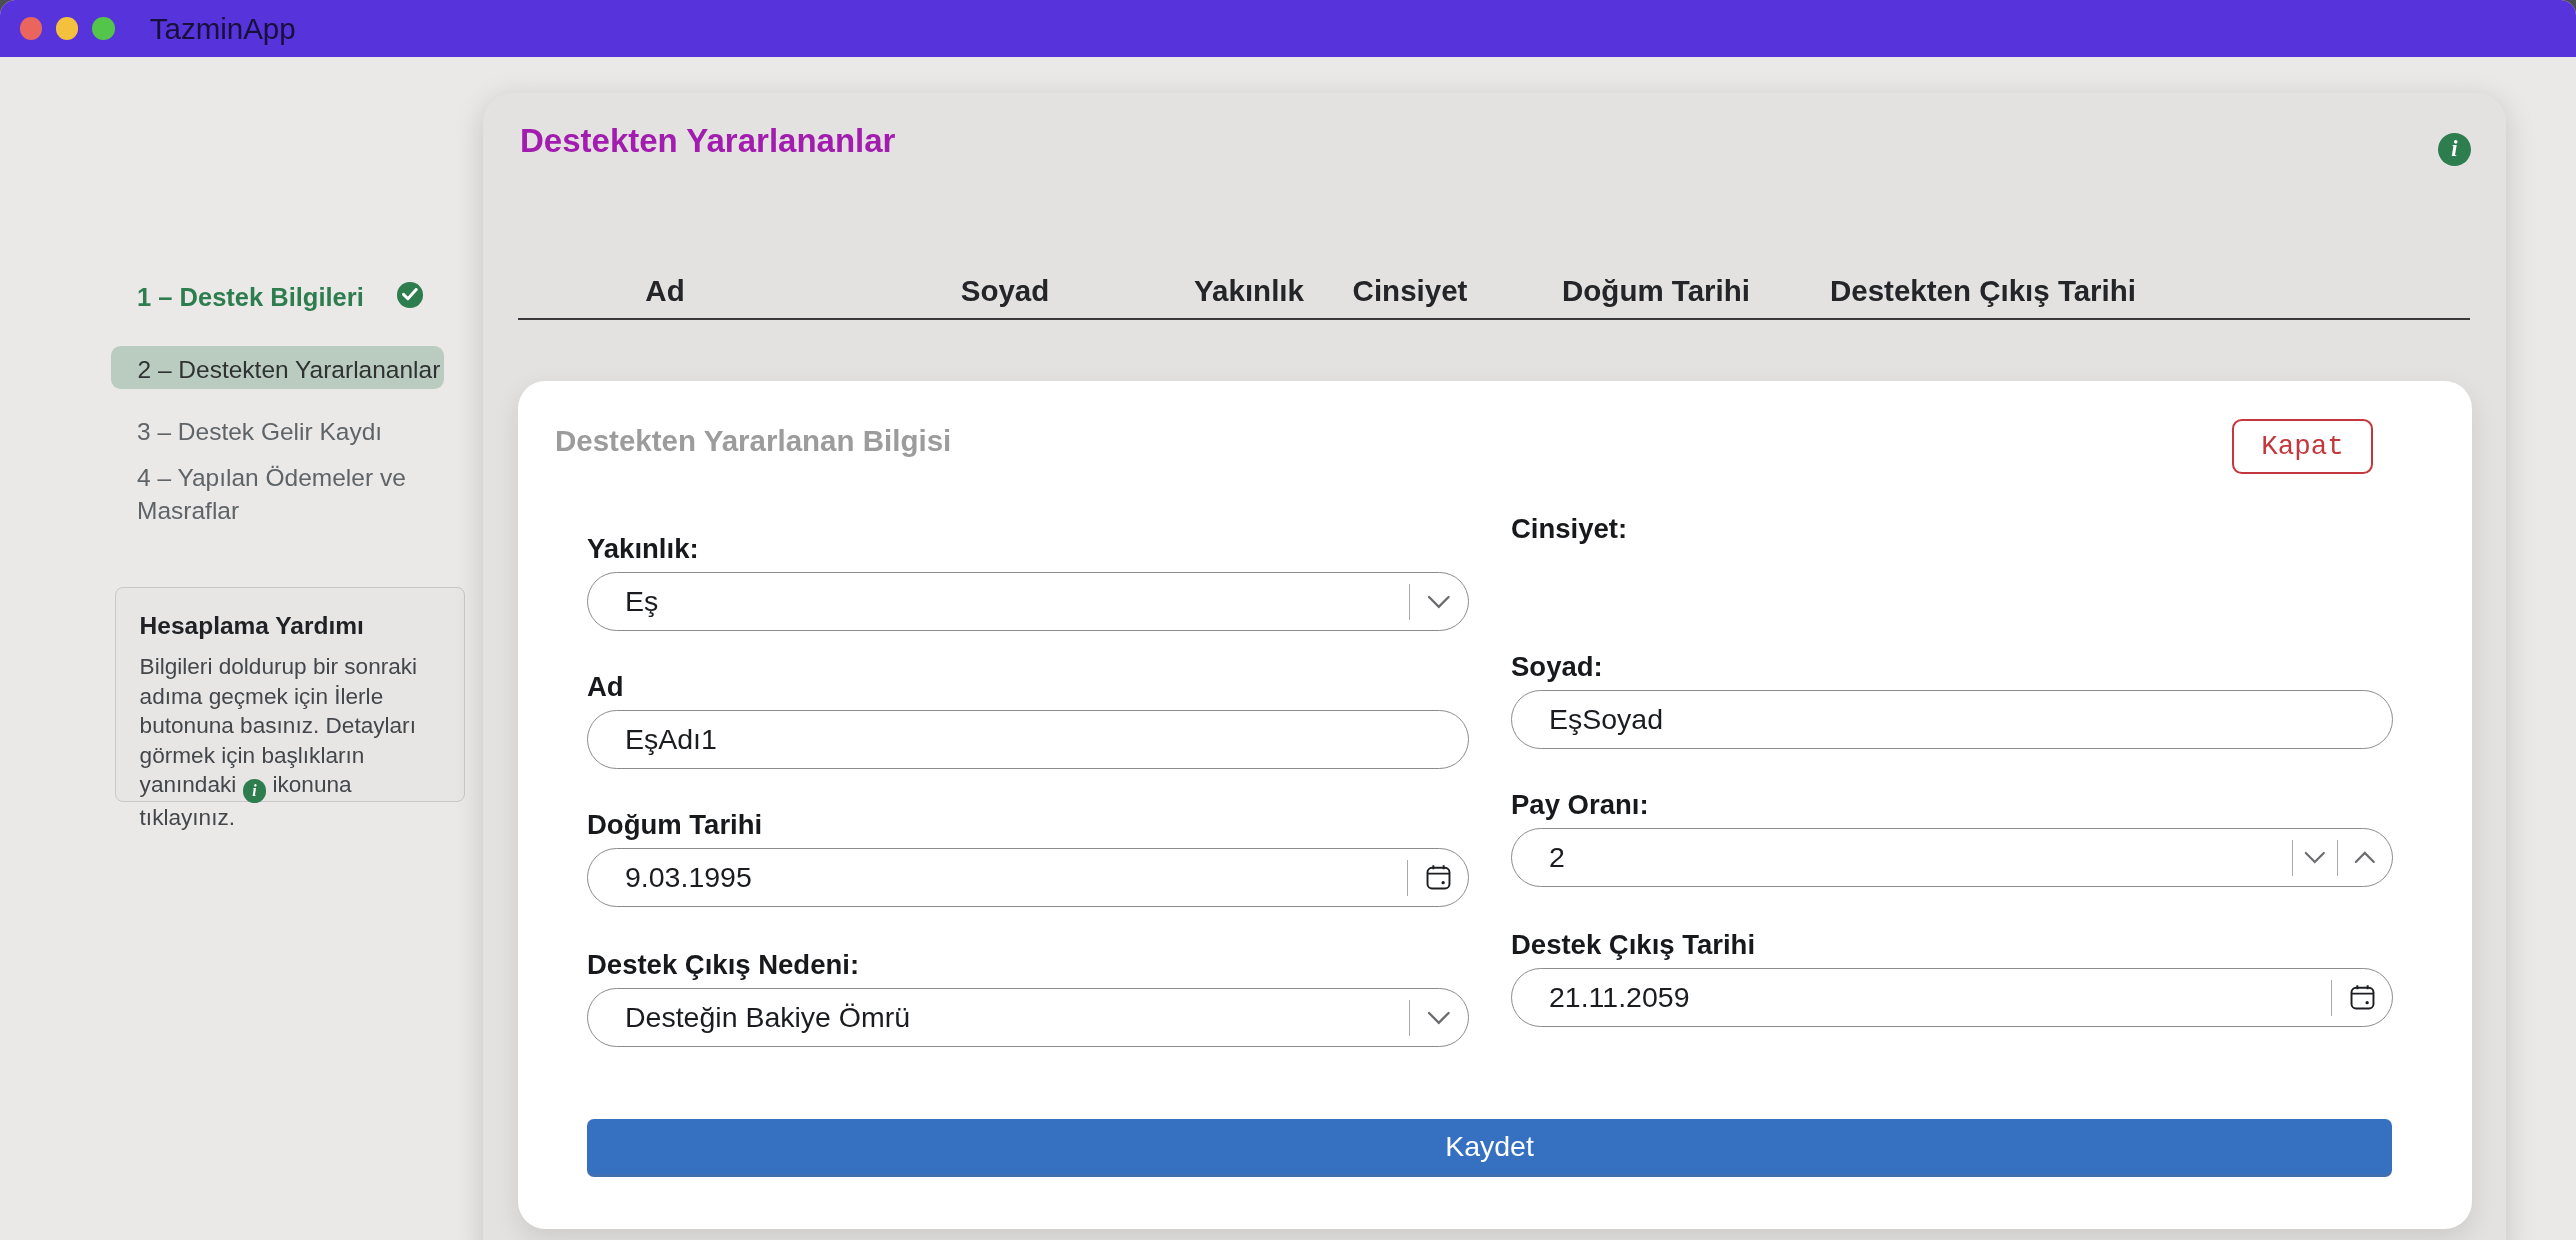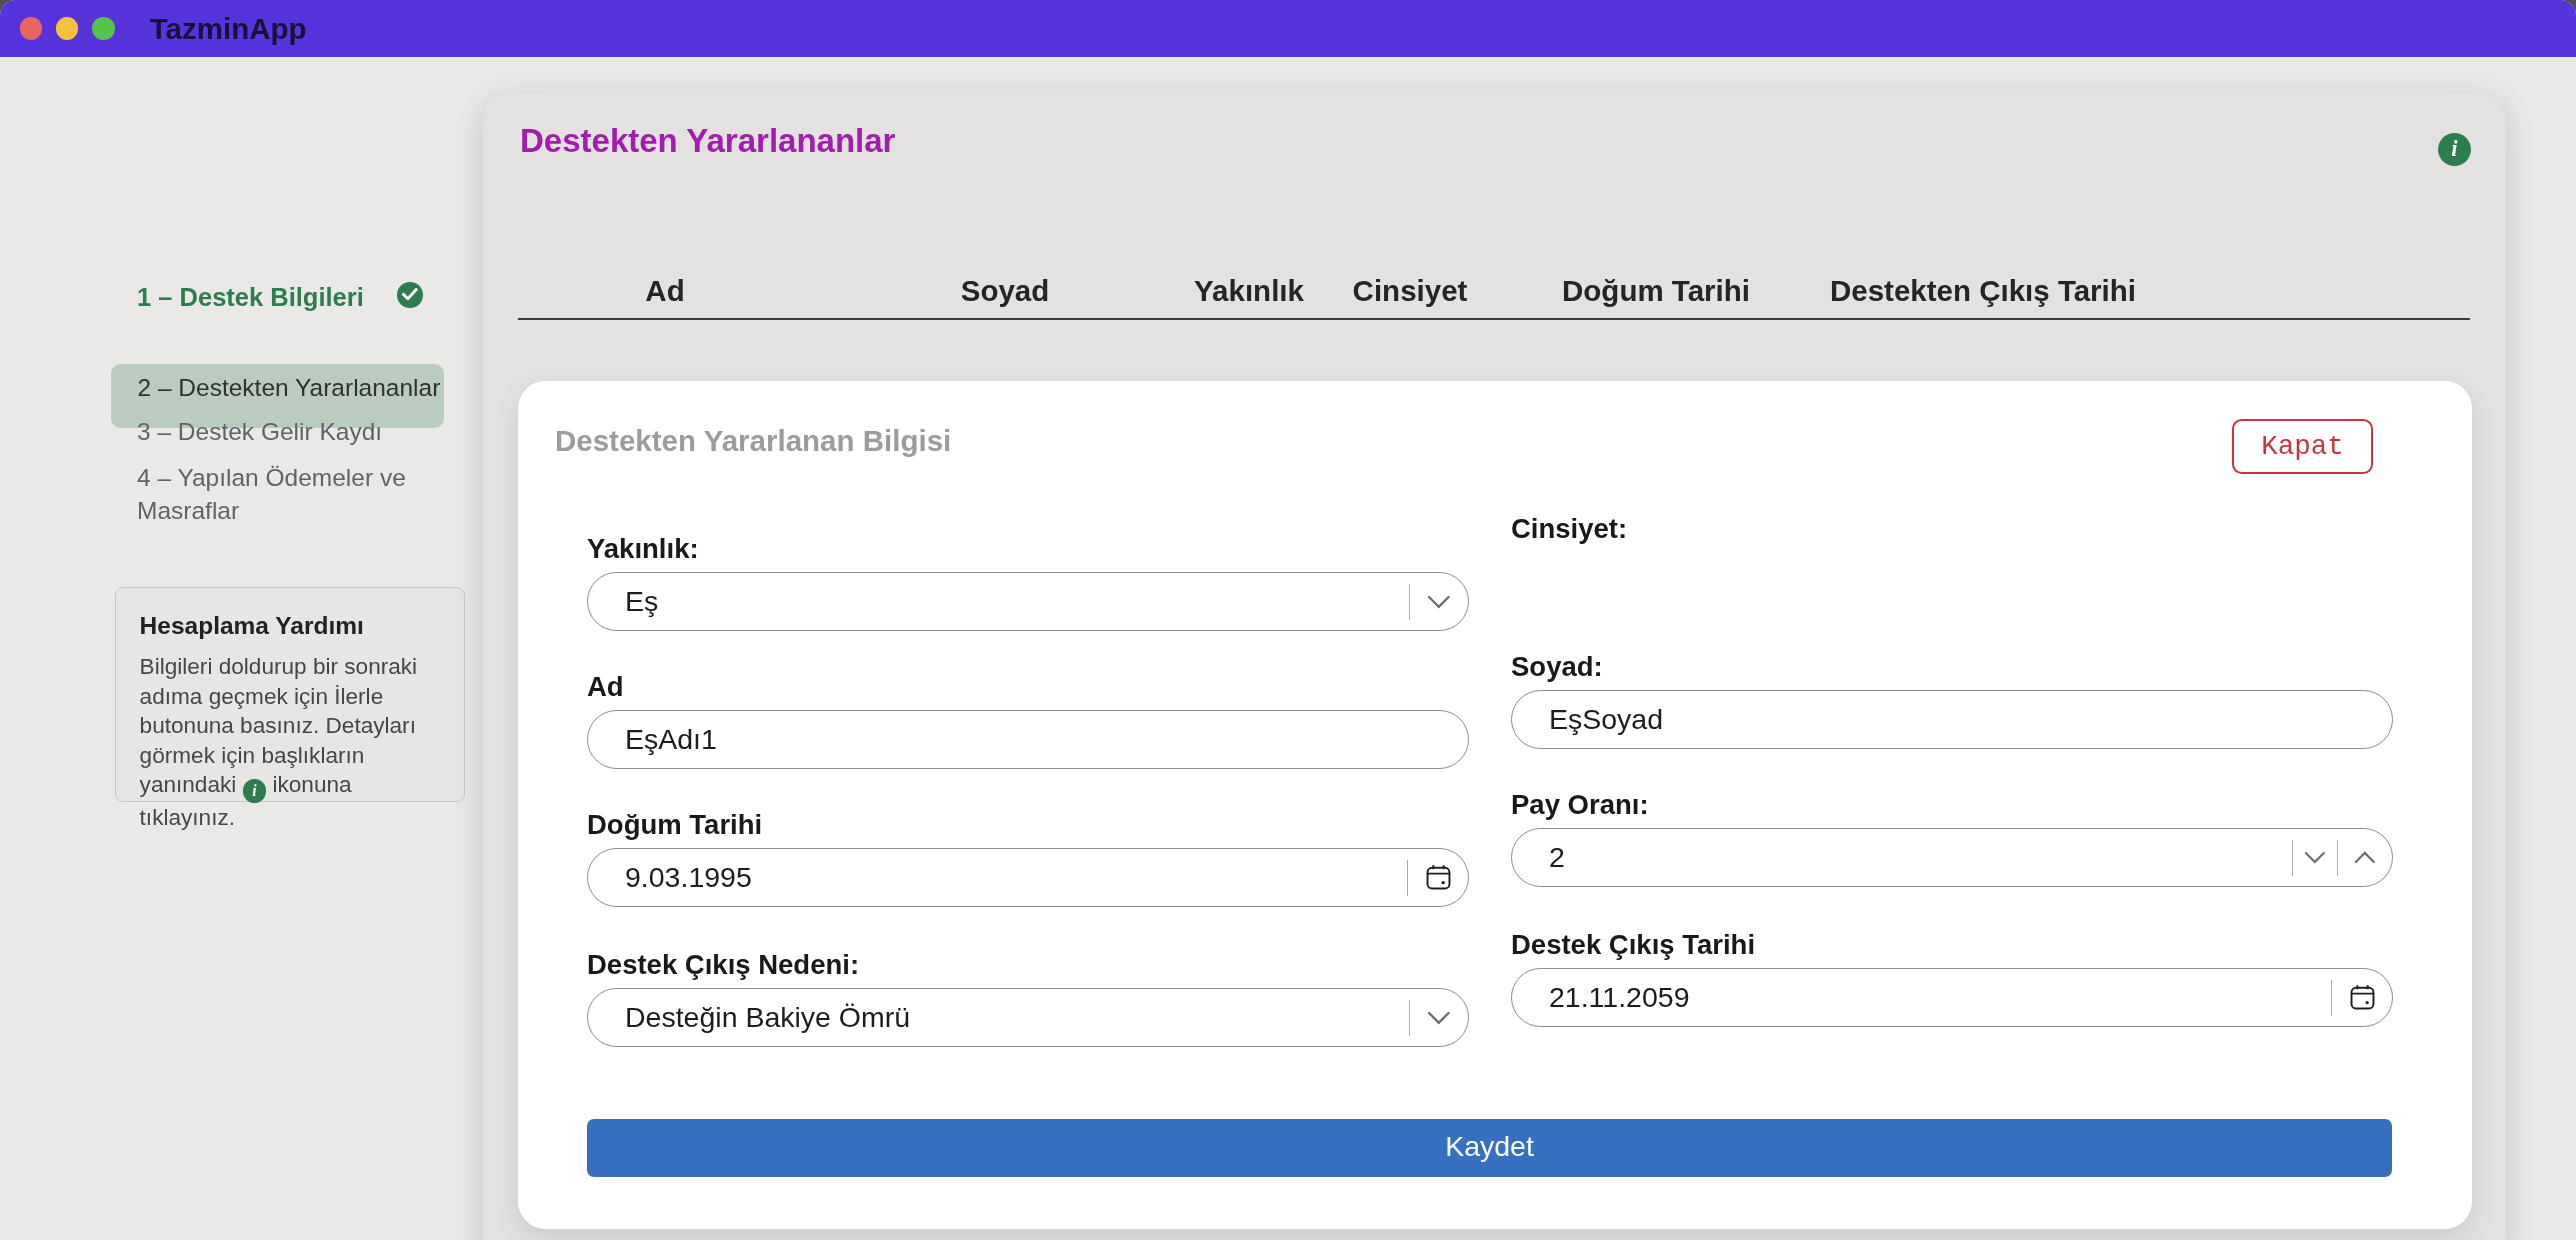--- a/index.html
+++ b/index.html
@@ -16,21 +16,21 @@
   
   .titlebar {
     position:absolute; left:0; top:0; width:100%; height:57px;
     background:#5733DB; display:flex; align-items:center;
   }
   .traffic { width:22.6px; height:22.6px; border-radius:50%; margin-left:13.7px; }
   .traffic:first-child { margin-left:19.6px; }
   .t-red   { background:#E9655E; }
   .t-yellow{ background:#F3C13E; }
   .t-green { background:#53C54A; }
-  .app-title { margin-left:35px; font-size:29.5px; font-weight:bold; color:#17103A; }
+  .app-title { margin-left:35px; font-size:29.5px; font-weight:normal; color:#17103A; }
 
   
   .panel {
     position:absolute; left:483px; top:93px; width:2023px; height:1178px;
     background:#E3E2E0; border-radius:29.5px;
     box-shadow:0 7.9px 29.5px rgba(0,0,0,0.16);
   }
   .page-title { position:absolute; left:520px; top:122px; font-size:33px; font-weight:bold; color:#a21caf; }
   .panel-info {
     position:absolute; left:2438px; top:133px; width:33px; height:33px; border-radius:50%;
@@ -42,23 +42,23 @@
   .th { position:absolute; top:0; transform:translateX(-50%); font-size:29.5px; font-weight:bold; color:#232529; line-height:39px; white-space:nowrap; }
   .head-line { position:absolute; left:518px; top:318px; width:1952px; height:2px; background:#3A3A3C; }
 
   
   .step1 { position:absolute; left:137px; top:283px; font-size:25.5px; font-weight:bold; color:#2E7D4F; }
   .step-check {
     position:absolute; left:397px; top:282px; width:25.5px; height:25.5px; border-radius:50%;
     background:#2E7D4F; display:flex; align-items:center; justify-content:center;
   }
   .step-active {
-    position:absolute; left:111px; top:346px; width:333px; height:64px;
+    position:absolute; left:111px; top:346px; width:333px; height:43px;
     background:#B9CCBF; border-radius:9.8px; font-size:24.5px; color:#2F3133;
-    line-height:47px; padding-left:26.5px; cursor:pointer; white-space:nowrap;margin-top:18px;
+    line-height:47px; padding-left:26.5px; cursor:pointer; white-space:nowrap;
   }
   .step3 { position:absolute; left:137px; top:418px; font-size:24.5px; color:#5F6468; cursor:pointer; }
   .step4 { position:absolute; left:137px; top:461px; width:304px; font-size:24.5px; color:#5F6468; line-height:33px; cursor:pointer; }
 
   .help-box {
     position:absolute; left:115px; top:587px; width:350px; height:215px;
     background:#E7E6E5; border:1px solid #C9C8C7; border-radius:8px; padding:23.6px 23.6px;
   }
   .help-title { font-size:24.5px; font-weight:bold; color:#1F2124; margin-bottom:12.8px; }
   .help-body { font-size:22.6px; line-height:29.5px; color:#43474B; }

